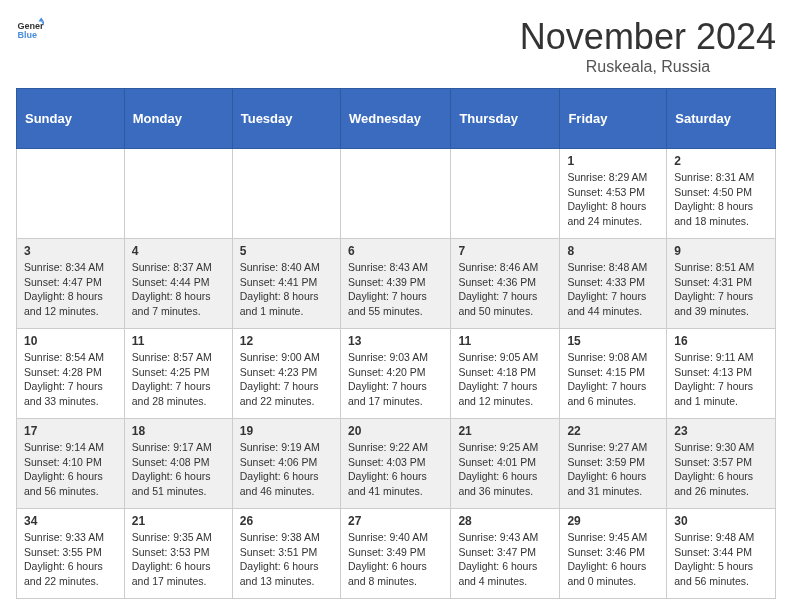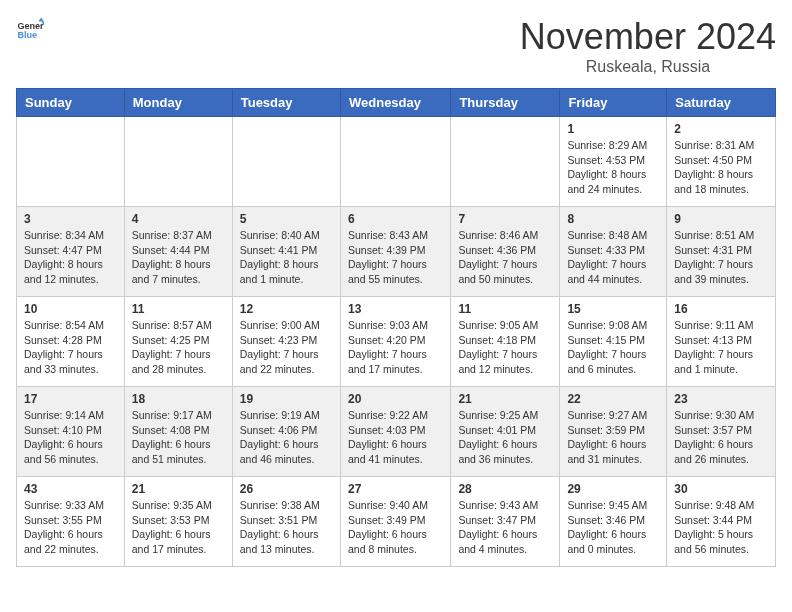--- a/index.html
+++ b/index.html
@@ -39,21 +39,21 @@
     }
     .calendar {
       width: 100%;
       border-collapse: collapse;
       border: 1px solid #ccc;
     }
     .calendar th {
       background-color: #3a6bbf;
       color: #fff;
       text-align: left;
-      padding: 6px 8px;
+      padding: 22px 8px;
       font-size: 13px;
       border: 1px solid #2d5aa0;
     }
     .calendar td {
       width: 113px;
       vertical-align: top;
       padding: 5px 7px;
       border: 1px solid #ccc;
       font-size: 11px;
       color: #333;
@@ -219,21 +219,21 @@
         <span class="day-number">22</span>
         <span class="day-info">Sunrise: 9:27 AM<br>Sunset: 3:59 PM<br>Daylight: 6 hours and 31 minutes.</span>
       </td>
         <td>
         <span class="day-number">23</span>
         <span class="day-info">Sunrise: 9:30 AM<br>Sunset: 3:57 PM<br>Daylight: 6 hours and 26 minutes.</span>
       </td>
       </tr>
       <tr>
         <td>
-        <span class="day-number">43</span>
+        <span class="day-number">34</span>
         <span class="day-info">Sunrise: 9:33 AM<br>Sunset: 3:55 PM<br>Daylight: 6 hours and 22 minutes.</span>
       </td>
         <td>
         <span class="day-number">21</span>
         <span class="day-info">Sunrise: 9:35 AM<br>Sunset: 3:53 PM<br>Daylight: 6 hours and 17 minutes.</span>
       </td>
         <td>
         <span class="day-number">26</span>
         <span class="day-info">Sunrise: 9:38 AM<br>Sunset: 3:51 PM<br>Daylight: 6 hours and 13 minutes.</span>
       </td>

